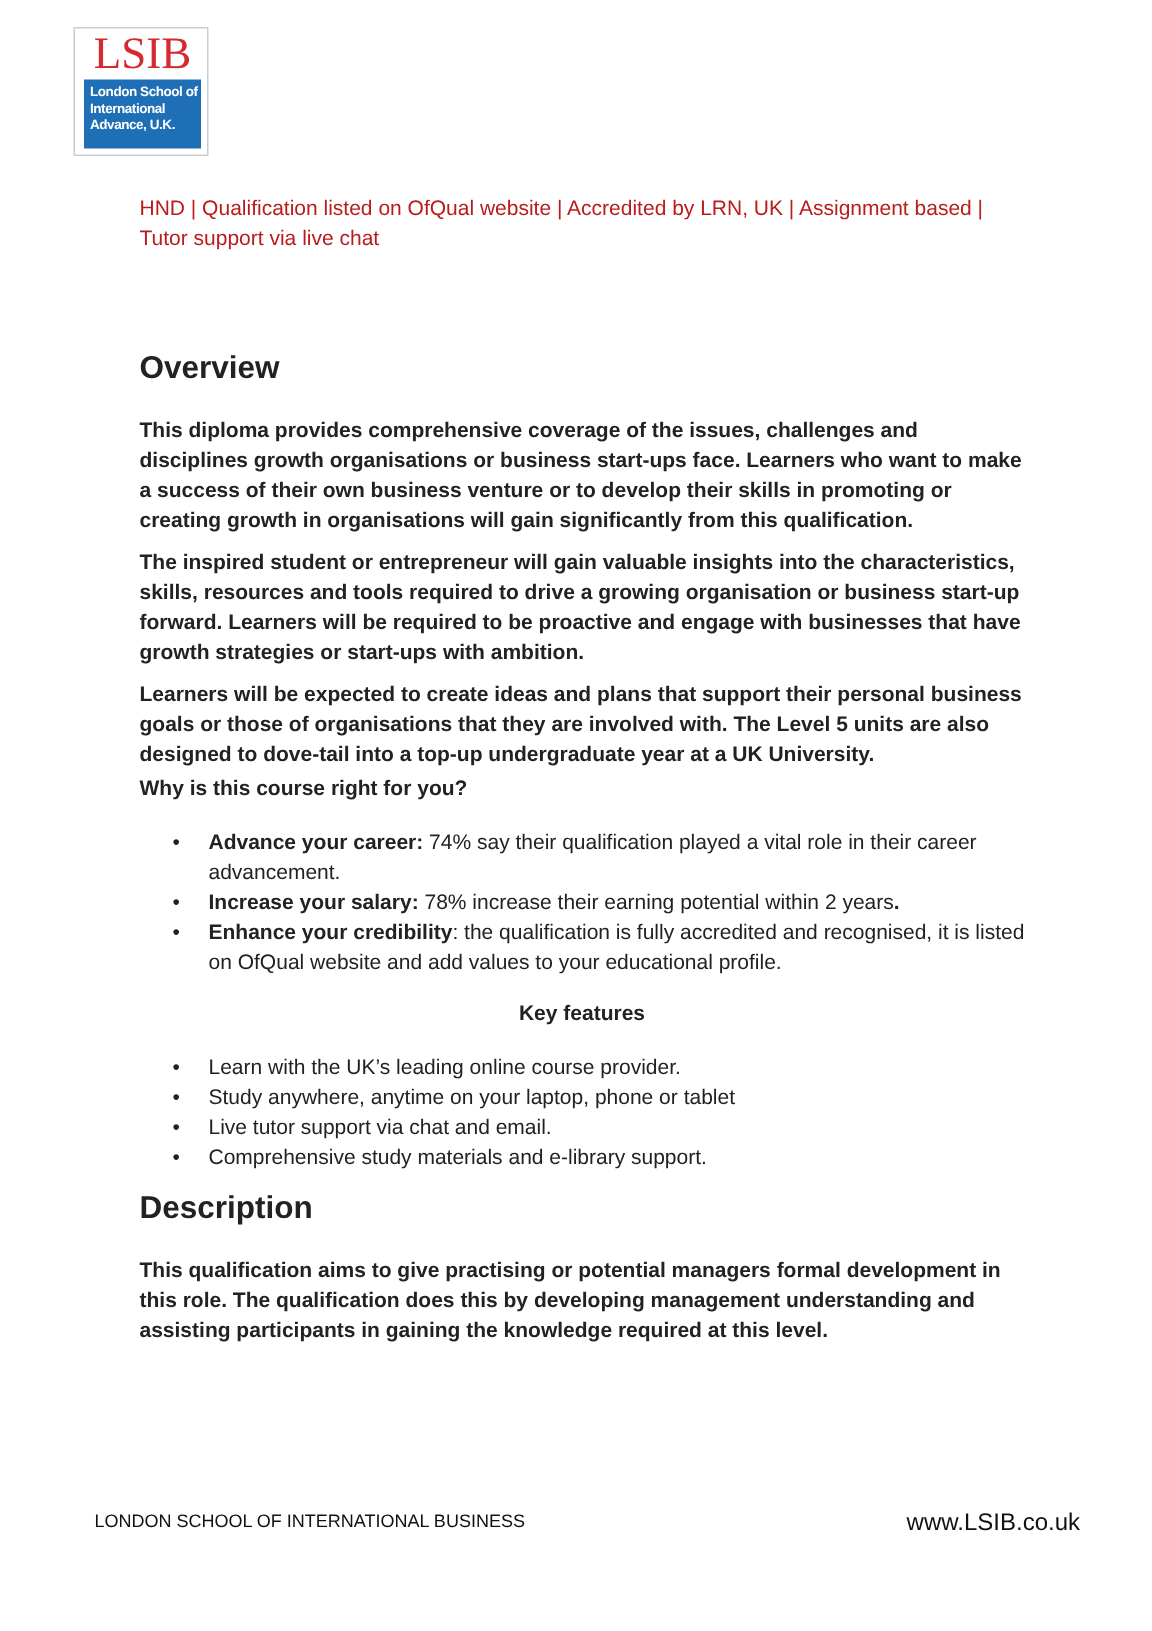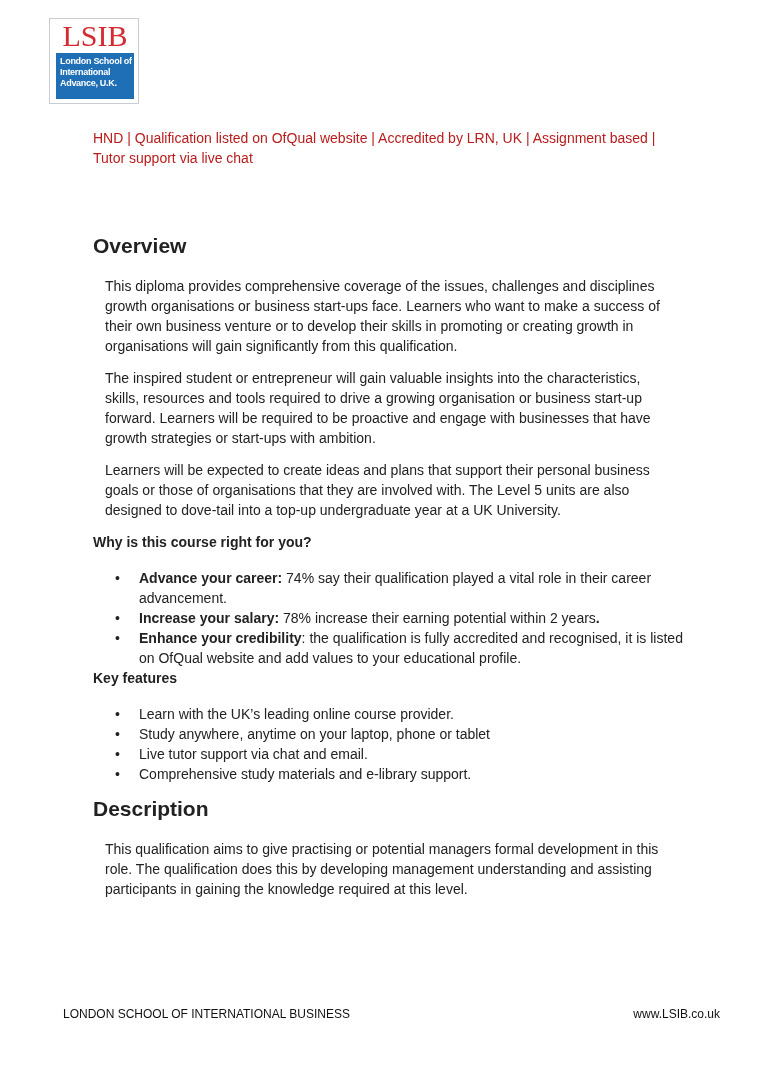--- a/index.html
+++ b/index.html
@@ -4,36 +4,36 @@
 <style>
   html, body { margin: 0; padding: 0; background: #ffffff; }
   body { width: 768px; height: 1087px; position: relative; overflow: hidden; font-family: "Liberation Sans", sans-serif; color: #222; }
   .logo { position: absolute; left: 49px; top: 18px; width: 90px; height: 86px; border: 1px solid #c9cdd3; background: #fff; box-sizing: border-box; }
   .logo .lsib { position: absolute; left: 6px; top: 1px; width: 78px; text-align: center; font-family: "Liberation Serif", serif; font-size: 30px; line-height: 32px; color: #d42a30; letter-spacing: 0px; }
   .logo .band { position: absolute; left: 6px; top: 34px; width: 78px; height: 46px; background: #1f6fb7; color: #fff; font-family: "Liberation Sans", sans-serif; font-size: 9px; line-height: 11px; padding: 3px 0 0 4px; box-sizing: border-box; font-weight: bold; letter-spacing: -0.3px; }
   .content { position: absolute; left: 93px; top: 128px; width: 590px; }
   h1 { margin: 0; font-size: 22.5px; line-height: 27px; font-weight: bold; color: #222; letter-spacing: -0.1px; }
   .subtitle { font-size: 14px; line-height: 20px; margin-top: 0px; color: #b91c1c; }
   h2 { margin: 0; font-size: 21px; line-height: 26px; font-weight: bold; color: #222; }
-  p { margin: 12px; font-size: 14px; line-height: 20px; }
+  p { margin: 0; font-size: 14px; line-height: 20px; font-weight: bold; }
   .overview-h { margin-top: 65px; }
   .p1 { margin-top: 17px; }
   .p2, .p3 { margin-top: 8px; }
   .why-h { font-weight: bold; font-size: 14px; line-height: 20px; margin-top: 3px; }
   ul { margin: 0; padding: 0; list-style: none; }
   ul li { position: relative; padding-left: 46px; font-size: 14px; line-height: 20px; }
   ul li .bullet { position: absolute; left: 22px; top: 0; }
   .why-list { margin-top: 16px; }
-  .key-h { font-weight: bold; font-size: 14px; line-height: 20px; margin-top: 0; }
+  .key-h { font-weight: bold; font-size: 14px; line-height: 20px; margin-top: 14px; text-align: center; }
   .key-list { margin-top: 16px; }
   .desc-h { margin-top: 12px; }
   .desc-p { margin-top: 17px; }
   b { font-weight: bold; }
   .footer-left { position: absolute; left: 63px; top: 1007px; font-family: "Liberation Sans", sans-serif; font-size: 12px; color: #111; letter-spacing: 0px; }
-  .footer-right { position: absolute; right: 48px; top: 1007px; font-family: "Liberation Sans", sans-serif; font-size: 12px; color: #111; }
+  .footer-right { position: absolute; right: 48px; top: 1007px; font-family: "Liberation Sans", sans-serif; font-size: 16px; color: #111; }
 </style>
 </head>
 <body>
 
 <div class="logo">
   <div class="lsib">LSIB</div>
   <div class="band">
     <div>London School of</div>
     <div>International</div>
     <div>Advance, U.K.</div>

